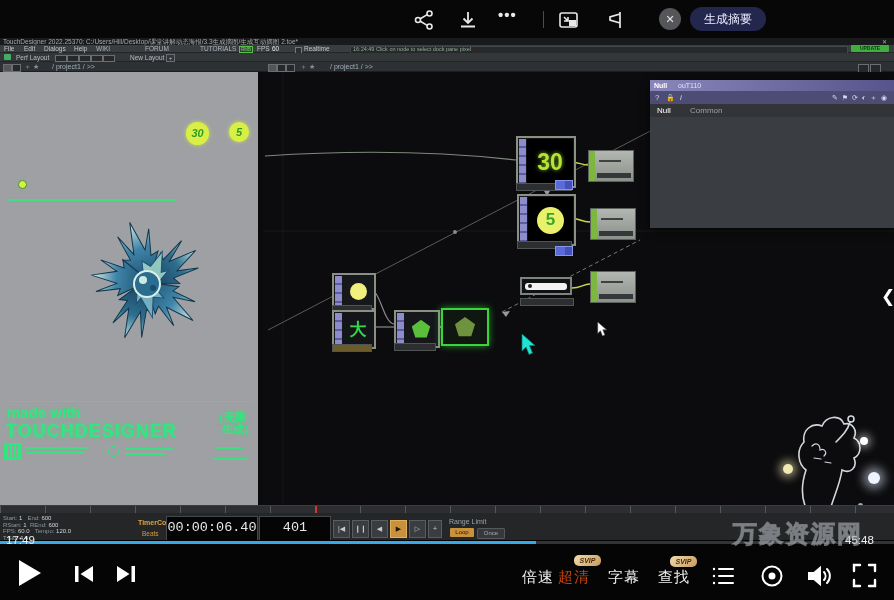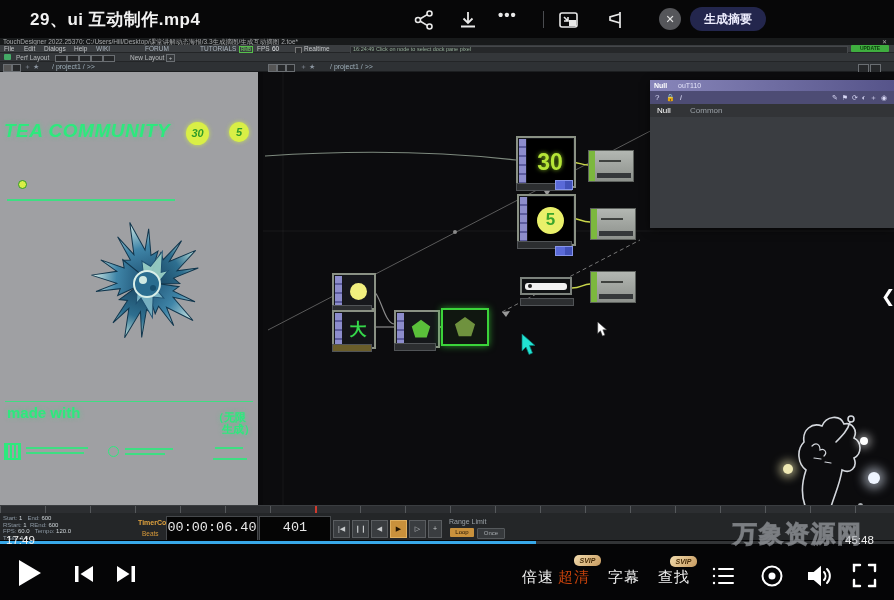--- a/index.html
+++ b/index.html
@@ -4,21 +4,21 @@
 <style>
   html,body{margin:0;padding:0;background:#000;}
   .stage{position:relative;width:894px;height:600px;background:#000;overflow:hidden;
          font-family:"Liberation Sans","DejaVu Sans",sans-serif;color:#ddd;}
   .abs{position:absolute;box-sizing:border-box;}
   
   .topbar{left:0;top:0;width:894px;height:38px;background:#070708;z-index:50;}
   .vtitle{left:30px;top:8px;font-size:17px;font-weight:bold;color:#f2f2f2;letter-spacing:.5px;}
   .tico{top:9px;width:22px;height:22px;color:#e8e8e8;}
   .pill-summary{left:690px;top:7px;width:76px;height:24px;background:#23264d;border-radius:13px;
-    color:#eef;font-size:12px;text-align:center;line-height:24px;font-weight:bold;}
+    color:#eef;font-size:12px;text-align:center;line-height:24px;}
   .hi-wrap{left:796px;top:2px;width:84px;height:34px;}
   .hi-pill{position:absolute;left:14px;top:4px;width:68px;height:27px;border-radius:14px;
     background:linear-gradient(135deg,#5a6ede,#3b4fc0);}
   .hi-label{position:absolute;right:9px;top:9px;font-size:12px;color:#fff;font-weight:bold;}
   .avatar{position:absolute;left:0;top:0;width:34px;height:34px;border-radius:50%;
     background:radial-gradient(circle at 38% 35%,#ffffff 55%,#bcd8ef);overflow:hidden;}
   
   .td-titlebar{left:0;top:38px;width:894px;height:7px;background:#181a1b;color:#a8aaac;
     font-size:6.5px;line-height:7px;padding-left:3px;white-space:nowrap;overflow:hidden;}
   .td-menubar{left:0;top:45px;width:894px;height:8px;background:#3a3d40;border-bottom:1px solid #232527;
@@ -87,21 +87,20 @@
   .wm{position:absolute;color:rgba(210,213,218,.14);-webkit-text-stroke:1.1px rgba(175,178,184,.55);
     font-weight:bold;pointer-events:none;z-index:40;white-space:nowrap;}
   svg{display:block;}
 </style>
 </head>
 <body>
 
 <div class="stage">
 
   <div class="abs topbar">
-    <div class="abs vtitle">29、ui 互动制作.mp4</div>
     <div class="abs tico" style="left:413px">
       <svg width="22" height="22" viewBox="0 0 22 22">
           <g fill="none" stroke="#e8e8e8" stroke-width="1.6">
         <circle cx="16.5" cy="4.5" r="2.5"></circle>
             <circle cx="5" cy="11" r="2.5"></circle>
             <circle cx="16.5" cy="17.5" r="2.5"></circle>
         <path d="M7.3 9.8 L14.2 5.6 M7.3 12.2 L14.2 16.4"></path>
           </g>
         </svg>
     </div>
@@ -179,21 +178,20 @@
     <span class="tinybox" style="left:268px;top:2px;width:7px;height:6px;background:#555"></span>
     <span class="tinybox" style="left:277px;top:2px;width:7px;height:6px"></span>
     <span class="tinybox" style="left:286px;top:2px;width:7px;height:6px"></span>
     <span class="mi" style="left:300px;color:#8b95a0;font-size:7px">＋ ★</span>
     <span class="mi" style="left:330px">/ project1 / &gt;&gt;</span>
     <span class="tinybox" style="left:858px;top:2px;width:9px;height:7px"></span>
     <span class="tinybox" style="left:870px;top:2px;width:9px;height:7px"></span>
   </div>
 
   <div class="abs poster">
-    <div class="abs pgreen phead" style="left:4px;top:48px">TEA COMMUNITY</div>
     <div class="gbar" style="left:7px;top:127px;width:168px"></div>
     <div class="abs" style="left:18px;top:108px;width:9px;height:9px;border-radius:50%;background:#d9ef46;border:1px solid #2f9c28"></div>
     <div class="abs badge-circ" style="left:186px;top:50px;width:23px;height:23px;font-size:11px;line-height:23px">30</div>
     <div class="abs badge-circ" style="left:229px;top:50px;width:20px;height:20px;font-size:11px;line-height:20px">5</div>
 
     <div class="abs" style="left:52px;top:118px">
       <svg width="190" height="185" viewBox="-95 -92 190 185">
         <defs>
           <linearGradient id="pet1" x1="0" y1="1" x2="0" y2="0">
             <stop offset="0" stop-color="#1d4f70"></stop>
@@ -230,20 +228,21 @@
             </g>
           <circle cx="0" cy="2" r="13" fill="#2a6d8f" stroke="#d9efe8" stroke-width="2"></circle>
           <circle cx="-4" cy="-2" r="4" fill="#cfe9e2"></circle>
             <circle cx="6" cy="6" r="3" fill="#174f6e"></circle>
         </g>
       </svg>
     </div>
 
     <div class="gbar" style="left:5px;top:329px;width:248px;height:1px"></div>
     <div class="abs pgreen" style="left:7px;top:332px;font-size:15px;font-style:normal">made with</div>
+    <div class="abs pgreen" style="left:6px;top:349px;font-size:18px;font-style:normal;letter-spacing:1px">TOUCHDESIGNER</div>
 
     <div class="abs" style="left:4px;top:371px;width:17px;height:17px;border:2px solid #2de97d;
          background:repeating-linear-gradient(90deg,#2de97d 0 2px,transparent 2px 4px)"></div>
     <div class="gbar" style="left:26px;top:375px;width:62px"></div>
     <div class="gbar" style="left:26px;top:380px;width:58px"></div>
     <div class="abs" style="left:108px;top:374px;width:11px;height:11px;border:1.5px solid #2de97d;border-radius:50%"></div>
     <div class="gbar" style="left:125px;top:376px;width:48px"></div>
     <div class="gbar" style="left:125px;top:381px;width:40px"></div>
     <div class="abs pgreen" style="left:213px;top:338px;font-size:11px;font-style:normal">（无限</div>
     <div class="abs pgreen" style="left:222px;top:350px;font-size:11px;font-style:normal">生成）</div>

